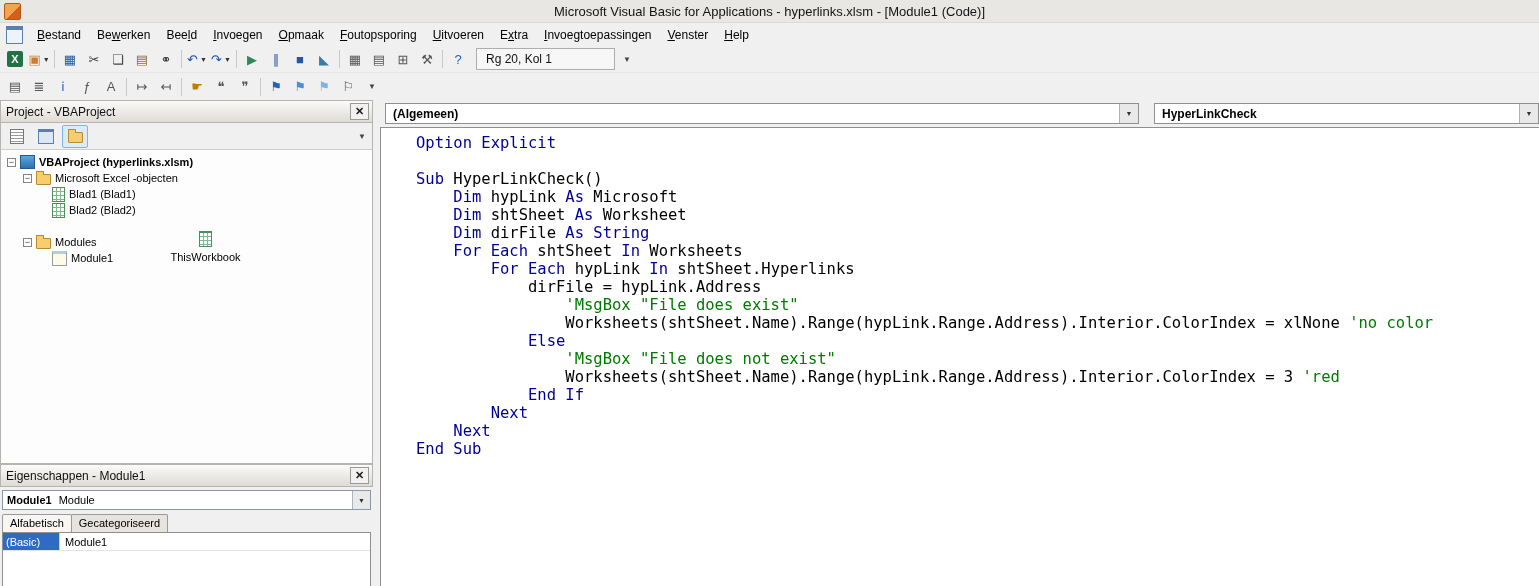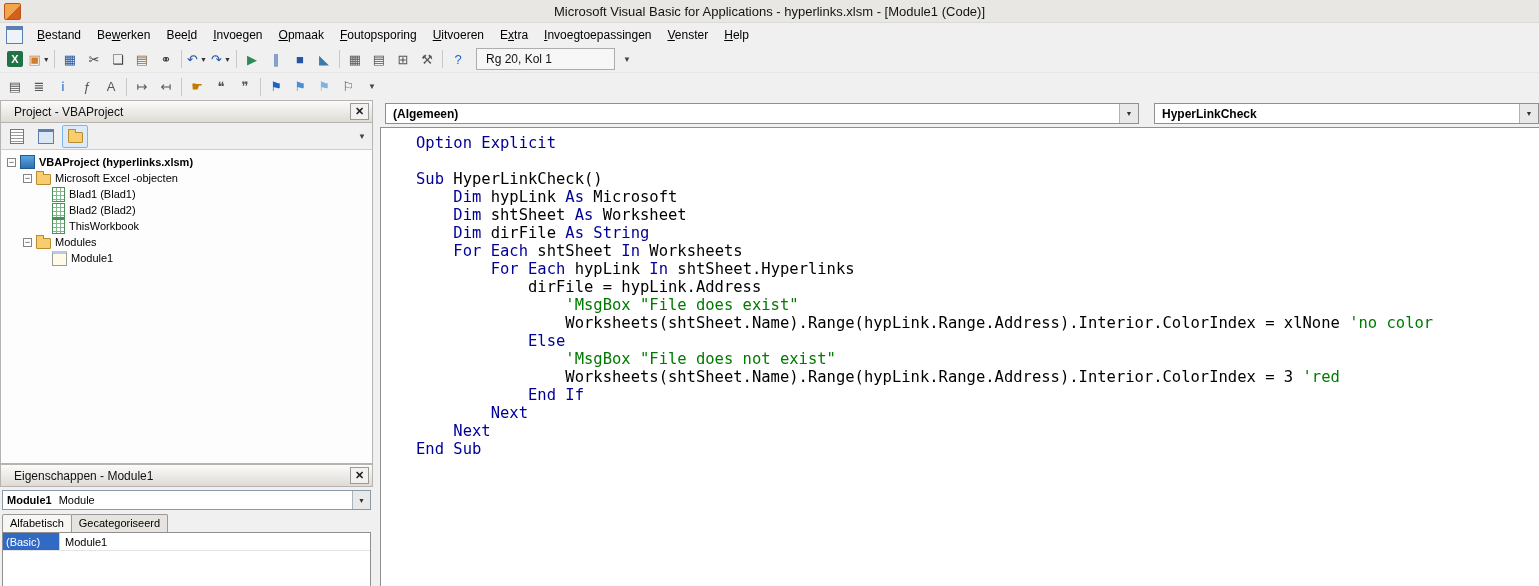--- a/index.html
+++ b/index.html
@@ -27,21 +27,21 @@
   .tglyph.boxed{width:16px;height:16px;display:flex;align-items:center;justify-content:center;color:#fff;font-size:11px;font-weight:bold;border-radius:2px}
   .ddarrow{font-size:7px;color:#333;margin-left:2px}
   .tsep{width:1px;height:18px;background:#c9c9c9;margin:0 3px}
   .pos-box{width:128px;height:20px;margin-left:6px;border:1px solid #adadad;background:#f7f7f7;
     display:flex;align-items:center;padding-left:9px;font-size:12px;color:#111}
   .overflow-btn{width:14px;height:22px;margin-left:5px;display:flex;align-items:center;justify-content:center;font-size:8px;color:#444}
   
   .workspace{position:relative;height:488px;background:#f0f0f0}
   
   .panel-header{height:21px;background:linear-gradient(#fcfbfa,#dedbd5);border:1px solid #b6b4b0;
-    display:flex;align-items:center;padding:0 3px 0 13px;font-size:12px;color:#111}
+    display:flex;align-items:center;padding:0 3px 0 5px;font-size:12px;color:#111}
   .ph-title{flex:1;white-space:nowrap;overflow:hidden}
   .close-btn{width:17px;height:15px;display:flex;align-items:center;justify-content:center;
     border:1px solid #9a9a9a;background:#f3f2f0;font-size:11px;font-weight:bold;color:#222}
   
   .project-panel{position:absolute;left:0;top:0;width:373px;height:364px;display:flex;flex-direction:column;background:#f0f0f0}
   .project-tools{height:26px;display:flex;align-items:center;padding:0 3px;gap:3px;
     border-left:1px solid #b6b4b0;border-right:1px solid #b6b4b0;background:#f0f0f0}
   .pt-btn{width:24px;height:21px;display:flex;align-items:center;justify-content:center;border:1px solid transparent;border-radius:2px}
   .pt-btn.active{border-color:#7eb4ea;background:#dcebfc}
   .icon-lines{width:12px;height:13px;background:#fff;border:1px solid #777;
@@ -278,21 +278,21 @@
         <div class="tree-row" style="padding-left: 38px;">
           <span class="expander hidden">−</span>
           <span class="ticon ti-sheet"></span>
           <span class="tlabel">Blad1 (Blad1)</span>
         </div>
         <div class="tree-row" style="padding-left: 38px;">
           <span class="expander hidden">−</span>
           <span class="ticon ti-sheet"></span>
           <span class="tlabel">Blad2 (Blad2)</span>
         </div>
-        <div class="tree-row" style="padding-left: 38px;">
+        <div class="tree-row" style="padding-left: 38px; flex-direction: column;">
           <span class="expander hidden">−</span>
           <span class="ticon ti-workbook"></span>
           <span class="tlabel">ThisWorkbook</span>
         </div>
         <div class="tree-row" style="padding-left: 22px;">
           <span class="expander">−</span>
           <span class="ticon ti-folder"></span>
           <span class="tlabel">Modules</span>
         </div>
         <div class="tree-row" style="padding-left: 38px;">

